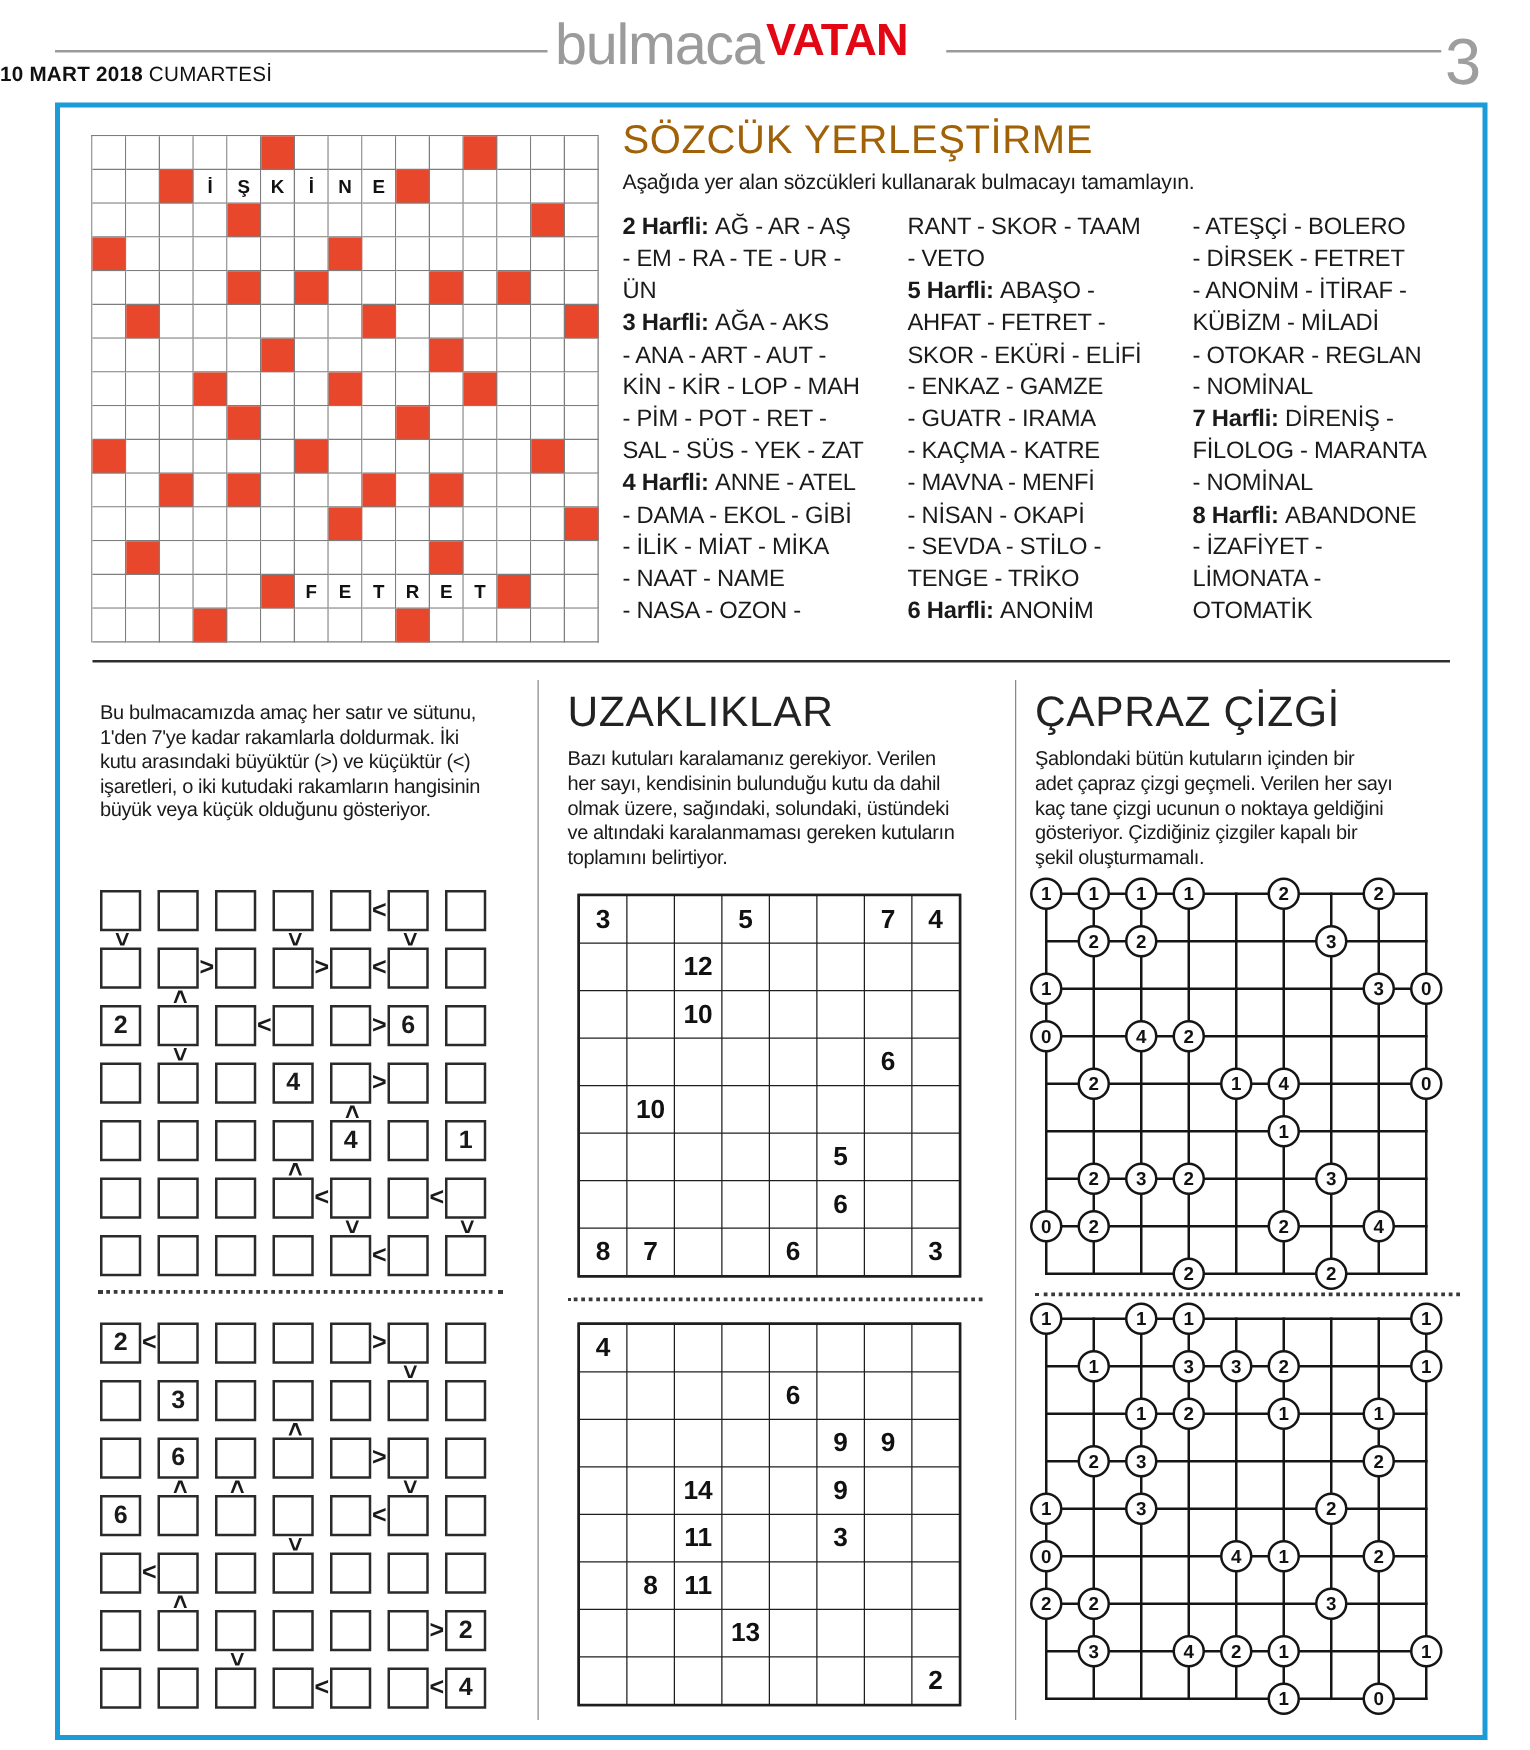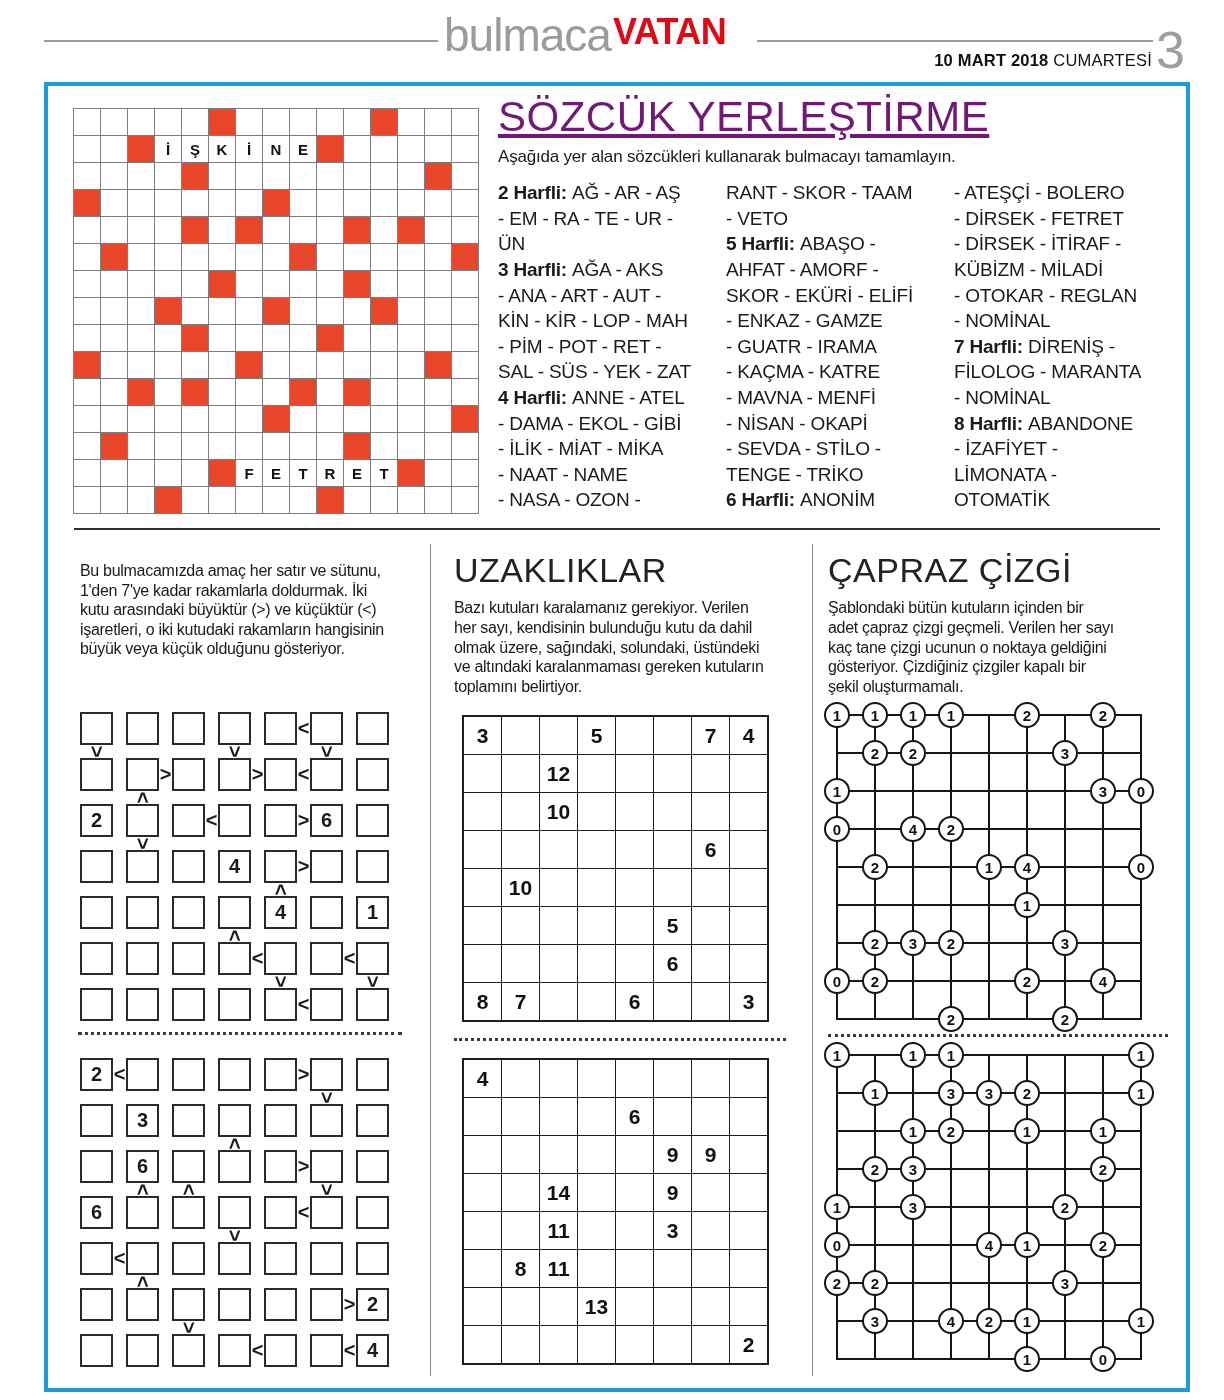--- a/index.html
+++ b/index.html
@@ -6,34 +6,34 @@
   body{width:1224px;height:1400px;background:#fff;font-family:"Liberation Sans",sans-serif;color:#1a1a1a;}
   .page{position:relative;width:1224px;height:1400px;overflow:hidden;background:#fff;}
 
   
   .hdr-rule{position:absolute;height:2px;background:#9b9b9b;top:40px;}
   .rule-l{left:44px;width:394px;}
   .rule-r{left:757px;width:396px;}
   .logo{position:absolute;left:444px;top:12px;display:flex;align-items:flex-start;line-height:1;}
   .logo-gray{font-size:46px;color:var(--logo-gray,#9b9b9b);letter-spacing:-1px;}
   .logo-red{font-size:36px;font-weight:bold;color:var(--logo-red,#e30613);margin-left:2px;margin-top:2px;letter-spacing:-0.5px;}
-  .dateline{position:absolute;top:51px;left:0;width:1152px;text-align:right;font-size:16.5px;color:#111;letter-spacing:0.2px;}
+  .dateline{position:absolute;top:51px;left:0;width:1152px;text-align:left;font-size:16.5px;color:#111;letter-spacing:0.2px;}
   .pagenum{position:absolute;left:1156px;top:24px;font-size:52px;color:#9e9e9e;line-height:1;}
 
   
   .main-box{position:absolute;left:44px;top:82px;width:1138px;height:1302px;border:4px solid var(--border-blue,#1b9cd8);background:#fff;}
 
   
   .crossword{position:absolute;left:25px;top:22px;display:grid;grid-template-columns:repeat(15,27px);grid-auto-rows:27px;border-top:1px solid #7d7d7d;border-left:1px solid #7d7d7d;width:405px;}
   .cw-cell{border-right:1px solid #7d7d7d;border-bottom:1px solid #7d7d7d;background:#fff;display:flex;align-items:center;justify-content:center;font-weight:bold;font-size:15px;color:#111;}
   .cw-cell.red{background:var(--block-red,#e8472b);}
 
   
   .sozcuk{position:absolute;left:450px;top:8px;width:676px;}
-  .sozcuk h1{margin:0;font-size:42px;font-weight:normal;letter-spacing:0.5px;color:#701a75;line-height:1.1;text-decoration:underline;}
+  .sozcuk h1{margin:0;font-size:32px;font-weight:normal;letter-spacing:0.5px;color:#a16207;line-height:1.1;}
   .sub{margin:7px 0 0;font-size:17px;letter-spacing:-0.2px;}
   .word-cols{display:flex;margin-top:13px;}
   .word-col{width:228px;flex:none;font-size:19px;line-height:25.6px;letter-spacing:-0.2px;}
   .word-line{white-space:nowrap;}
 
   
   .hsep{position:absolute;left:26px;top:442px;width:1086px;height:2px;background:#2e2e2e;}
   .vsep{position:absolute;top:458px;height:832px;width:1px;background:#8a8a8a;}
   .vsep.v1{left:382px;}
   .vsep.v2{left:764px;}
@@ -337,35 +337,35 @@
             <div class="word-line"><b>4 Harfli: </b>ANNE - ATEL</div>
             <div class="word-line">- DAMA - EKOL - GİBİ</div>
             <div class="word-line">- İLİK - MİAT - MİKA</div>
             <div class="word-line">- NAAT - NAME</div>
             <div class="word-line">- NASA - OZON -</div>
           </div>
           <div class="word-col">
             <div class="word-line">RANT - SKOR - TAAM</div>
             <div class="word-line">- VETO</div>
             <div class="word-line"><b>5 Harfli: </b>ABAŞO -</div>
-            <div class="word-line">AHFAT - AMORF -</div>
+            <div class="word-line">AHFAT - FETRET -</div>
             <div class="word-line">SKOR - EKÜRİ - ELİFİ</div>
             <div class="word-line">- ENKAZ - GAMZE</div>
             <div class="word-line">- GUATR - IRAMA</div>
             <div class="word-line">- KAÇMA - KATRE</div>
             <div class="word-line">- MAVNA - MENFİ</div>
             <div class="word-line">- NİSAN - OKAPİ</div>
             <div class="word-line">- SEVDA - STİLO -</div>
             <div class="word-line">TENGE - TRİKO</div>
             <div class="word-line"><b>6 Harfli: </b>ANONİM</div>
           </div>
           <div class="word-col">
             <div class="word-line">- ATEŞÇİ - BOLERO</div>
             <div class="word-line">- DİRSEK - FETRET</div>
-            <div class="word-line">- DİRSEK - İTİRAF -</div>
+            <div class="word-line">- ANONİM - İTİRAF -</div>
             <div class="word-line">KÜBİZM - MİLADİ</div>
             <div class="word-line">- OTOKAR - REGLAN</div>
             <div class="word-line">- NOMİNAL</div>
             <div class="word-line"><b>7 Harfli: </b>DİRENİŞ -</div>
             <div class="word-line">FİLOLOG - MARANTA</div>
             <div class="word-line">- NOMİNAL</div>
             <div class="word-line"><b>8 Harfli: </b>ABANDONE</div>
             <div class="word-line">- İZAFİYET -</div>
             <div class="word-line">LİMONATA -</div>
             <div class="word-line">OTOMATİK</div>

